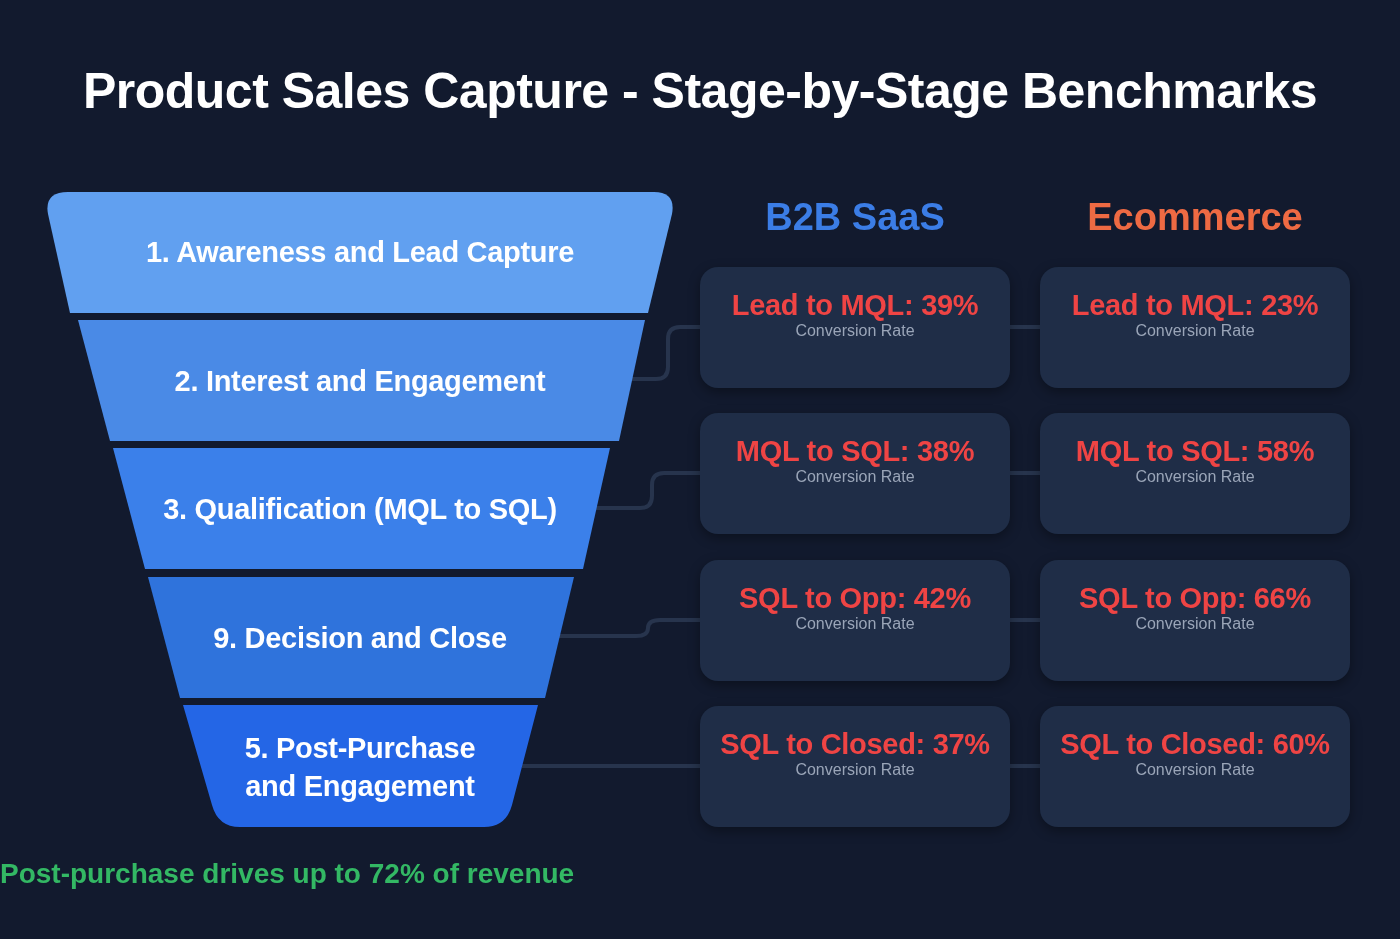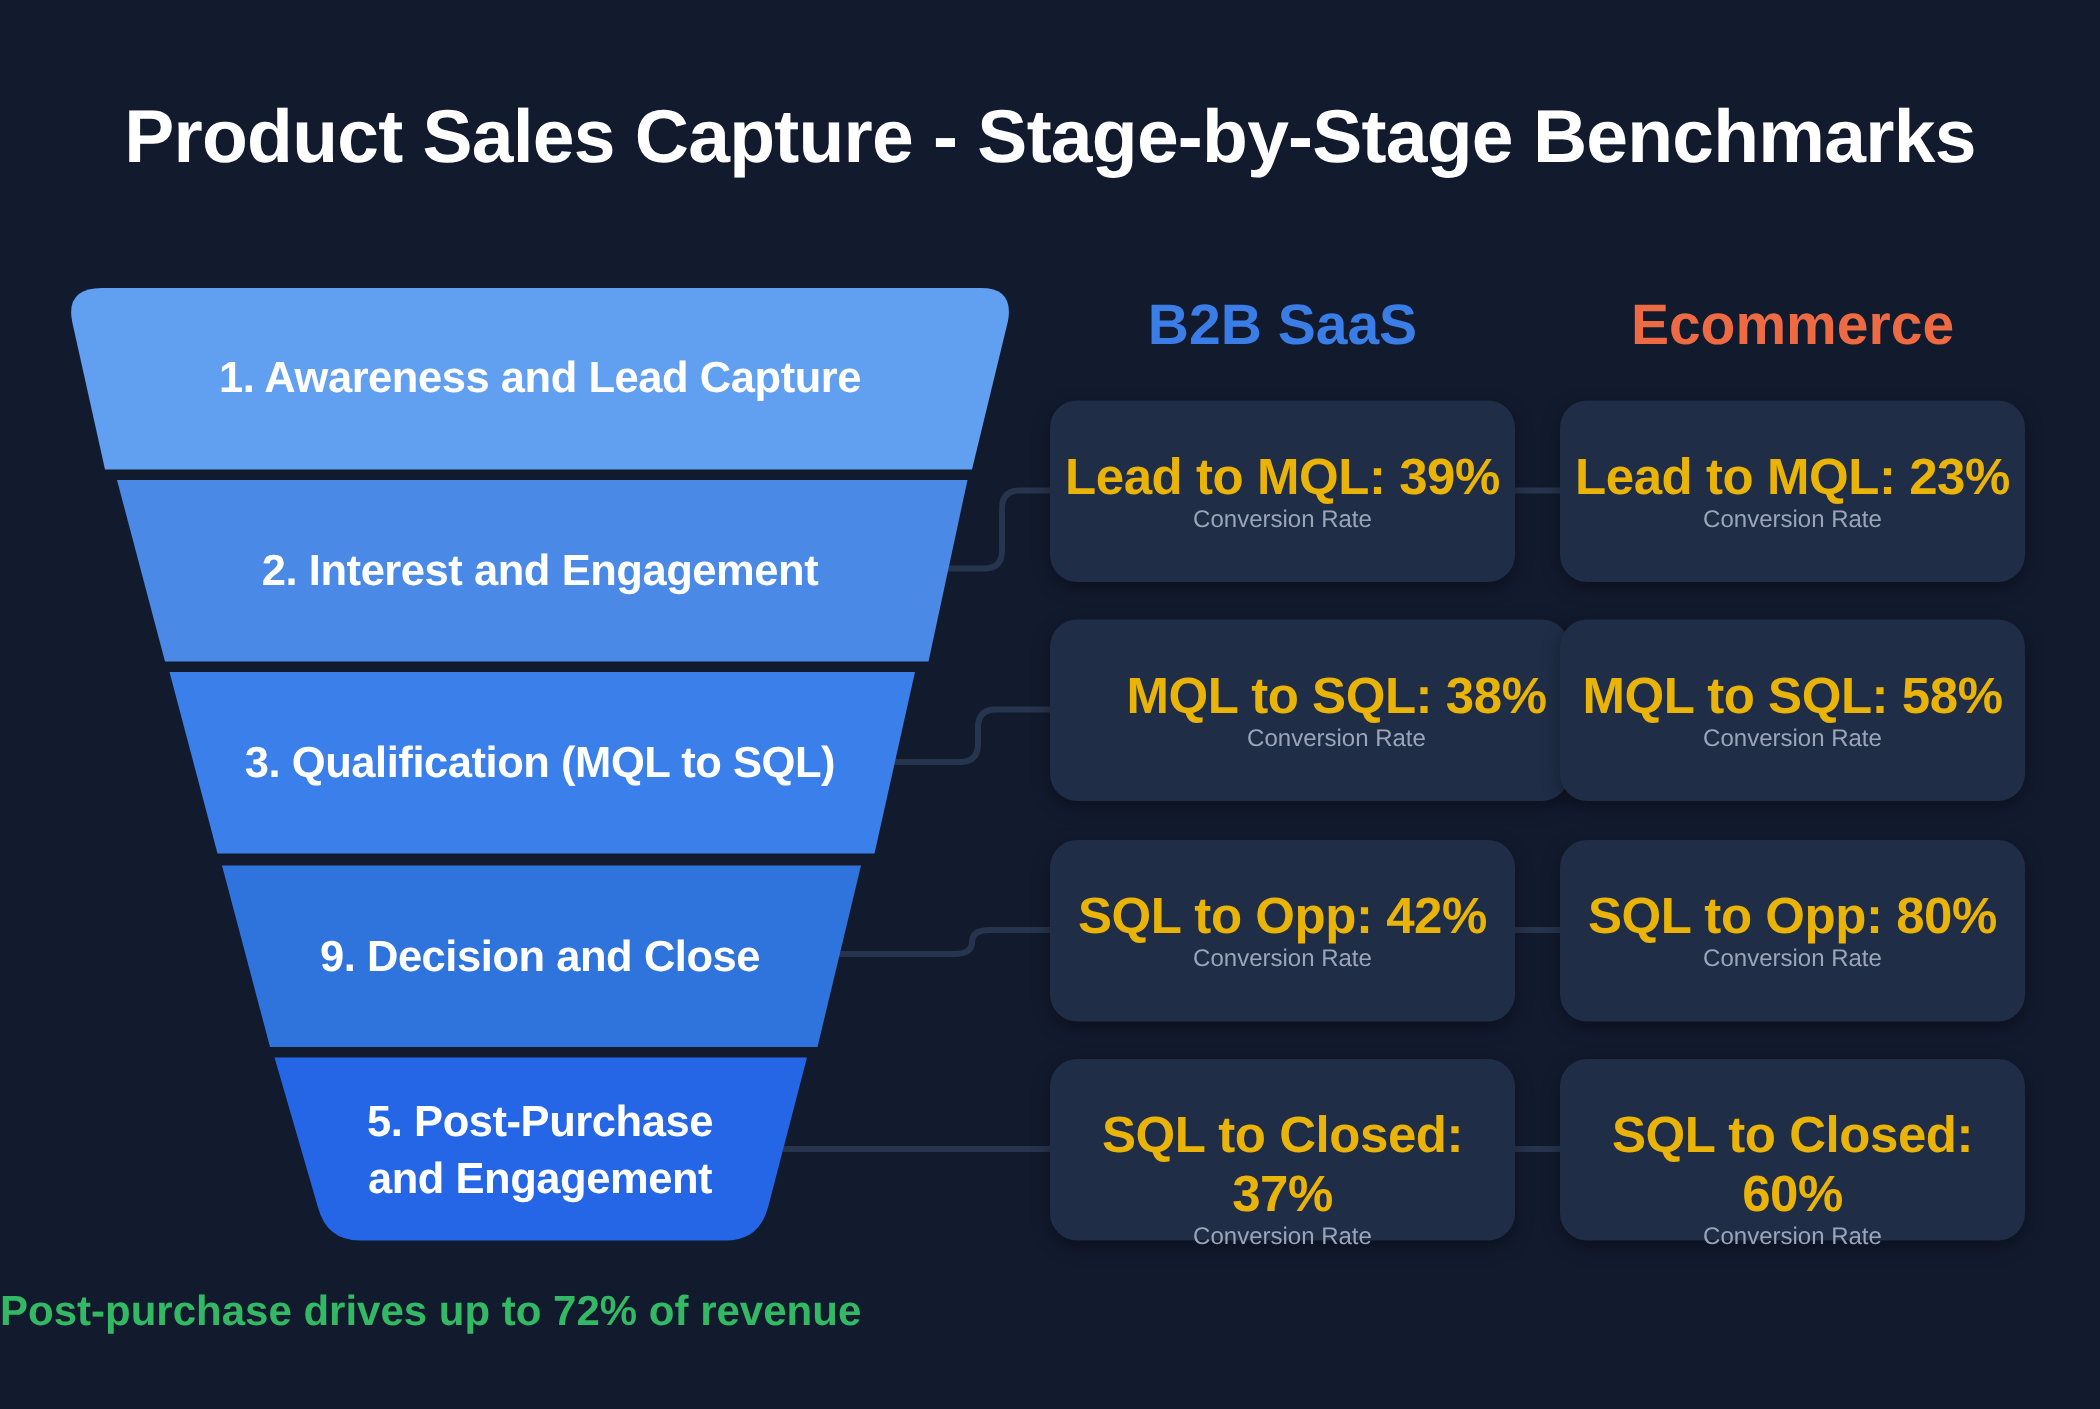--- a/index.html
+++ b/index.html
@@ -24,22 +24,22 @@
     position: absolute; top: 196px; width: 310px; text-align: center;
     font-weight: 700; font-size: 38px;
   }
   .card {
     position: absolute; width: 310px; height: 121px;
     background: #1f2d47; border-radius: 18px;
     box-shadow: 0 4px 12px rgba(0,0,0,0.35);
     text-align: center;
   }
   .card .metric {
-    display: block; margin-top: 32px; color: #eab308;
-    font-weight: 700; font-size: 34px; letter-spacing: -0.3px;
+    display: block; margin-top: 22px; color: #ef4444;
+    font-weight: 700; font-size: 29px; letter-spacing: -0.3px;
   }
   .card .sub {
     display: block; margin-top: 0; color: #9aa5b8;
     font-size: 16px;
   }
   .footer {
     position: absolute; left: 0; top: 858px; width: 1400px;
     color: #33b864; font-weight: 700; font-size: 28px;
   }
 </style>
@@ -82,35 +82,35 @@
 
 <div class="card" style="left:700px; top:267px;">
   <span class="metric">Lead to MQL: 39%</span>
   <span class="sub">Conversion Rate</span>
 </div>
 <div class="card" style="left:1040px; top:267px;">
   <span class="metric">Lead to MQL: 23%</span>
   <span class="sub">Conversion Rate</span>
 </div>
 
-<div class="card" style="left:700px; top:413px;padding-left:36px;">
+<div class="card" style="left:700px; top:413px;">
   <span class="metric">MQL to SQL: 38%</span>
   <span class="sub">Conversion Rate</span>
 </div>
 <div class="card" style="left:1040px; top:413px;">
   <span class="metric">MQL to SQL: 58%</span>
   <span class="sub">Conversion Rate</span>
 </div>
 
 <div class="card" style="left:700px; top:560px;">
   <span class="metric">SQL to Opp: 42%</span>
   <span class="sub">Conversion Rate</span>
 </div>
 <div class="card" style="left:1040px; top:560px;">
-  <span class="metric">SQL to Opp: 80%</span>
+  <span class="metric">SQL to Opp: 66%</span>
   <span class="sub">Conversion Rate</span>
 </div>
 
 <div class="card" style="left:700px; top:706px;">
   <span class="metric">SQL to Closed: 37%</span>
   <span class="sub">Conversion Rate</span>
 </div>
 <div class="card" style="left:1040px; top:706px;">
   <span class="metric">SQL to Closed: 60%</span>
   <span class="sub">Conversion Rate</span>

